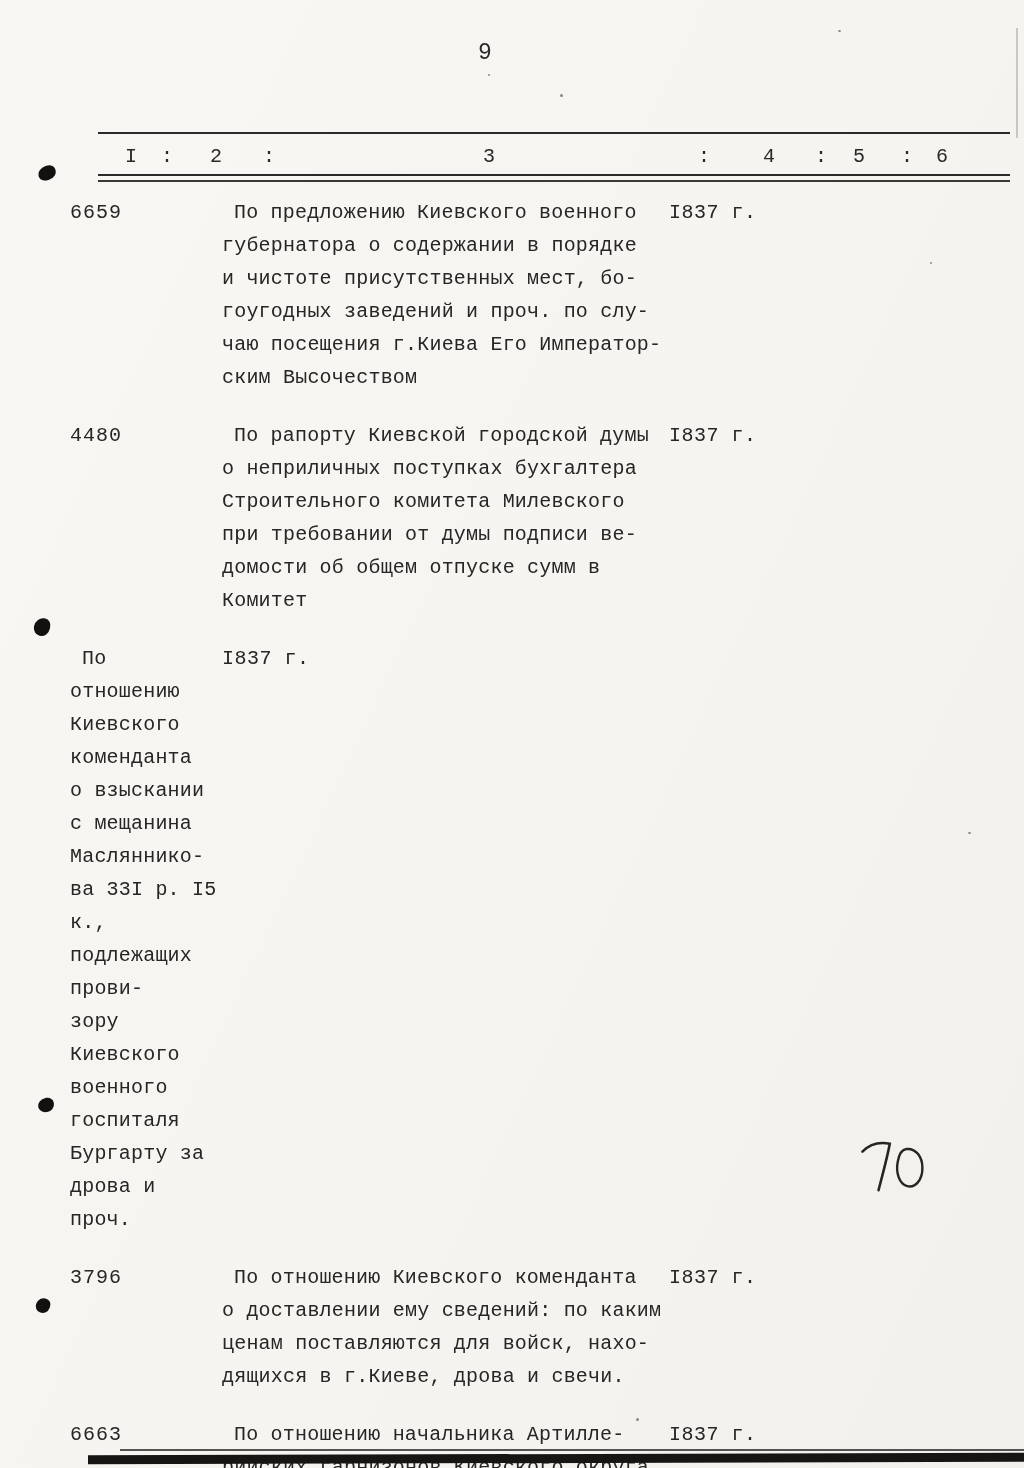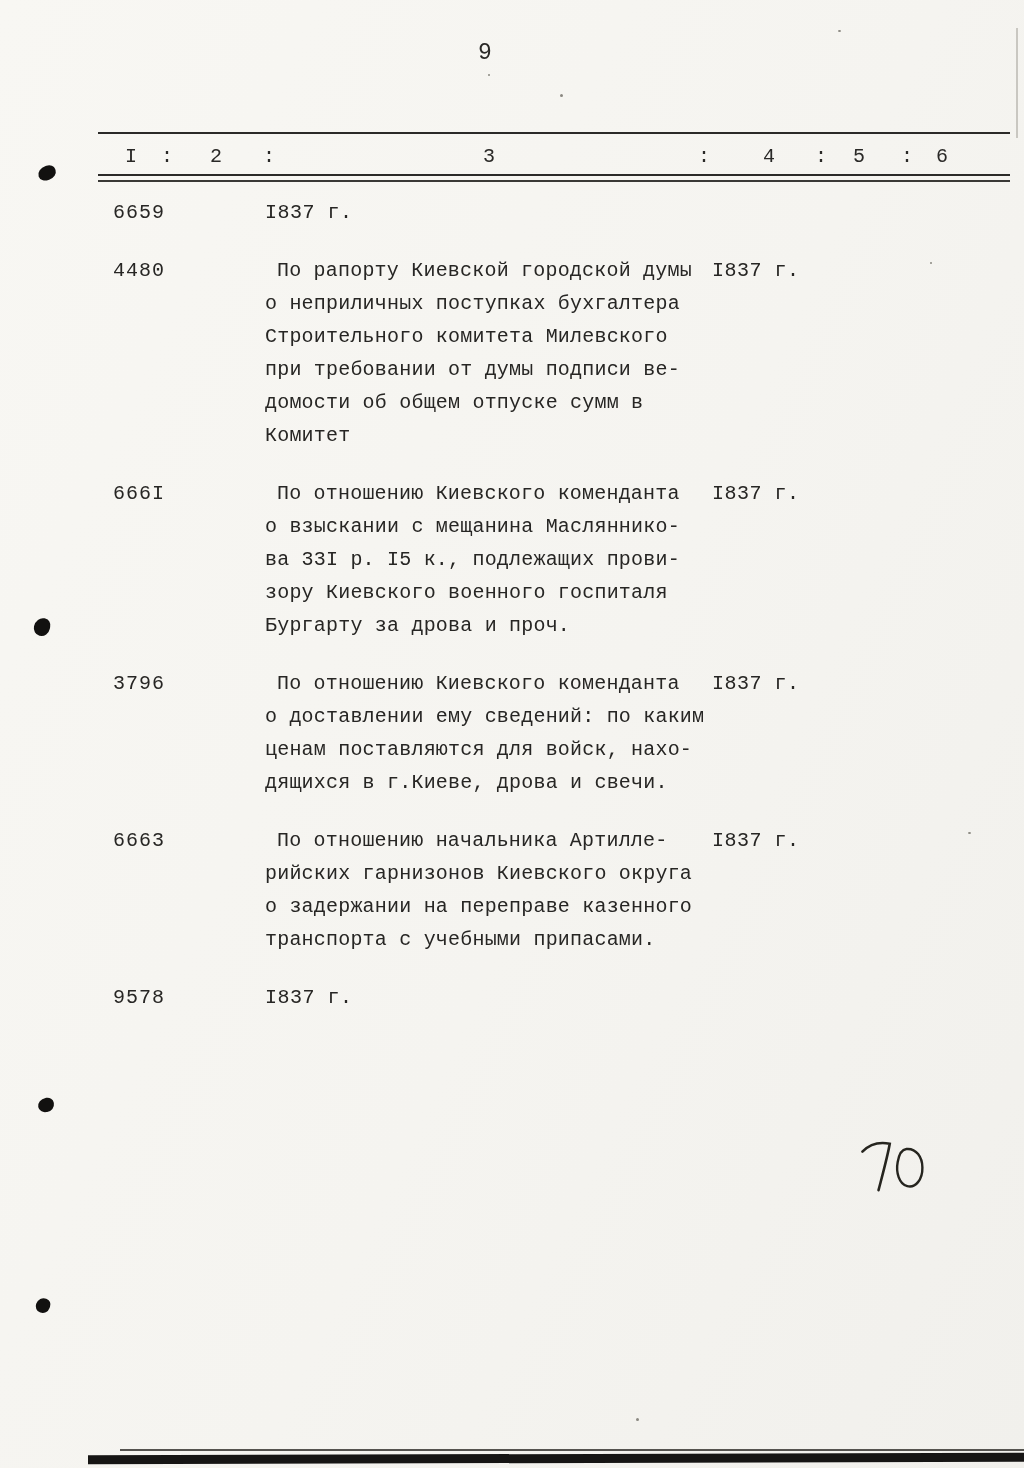--- a/index.html
+++ b/index.html
@@ -70,21 +70,21 @@
   
   .entries {
     position: absolute;
     top: 196px;
     left: 0;
     right: 0;
   }
   .entry {
     display: grid;
     grid-template-columns: 152px 447px 1fr;
-    padding-left: 113px;
+    padding-left: 70px;
     margin-bottom: 25px;
     font-size: 20px;
     line-height: 33px;
     color: #272624;
   }
   .entry .num {
     letter-spacing: 1px;
   }
   .entry .txt {
     white-space: pre-line;
@@ -178,36 +178,41 @@
     <span class="h-s5">:</span>
     <span class="h-c6">6</span>
     <div class="rule-a"></div>
     <div class="rule-b"></div>
   </div>
 
   <div class="entries">
 
     <div class="entry">
       <div class="num">6659</div>
+      <div class="txt">По предложению Киевского военного
+губернатора о содержании в порядке
+и чистоте присутственных мест, бо-
+гоугодных заведений и проч. по слу-
+чаю посещения г.Киева Его Император-
+ским Высочеством</div>
       <div class="year">I837 г.</div>
     </div>
 
     <div class="entry">
       <div class="num">4480</div>
       <div class="txt">По рапорту Киевской городской думы
 о неприличных поступках бухгалтера
 Строительного комитета Милевского
 при требовании от думы подписи ве-
 домости об общем отпуске сумм в
 Комитет</div>
       <div class="year">I837 г.</div>
     </div>
 
     <div class="entry">
-      <div class="num">666I</div>
       <div class="txt">По отношению Киевского коменданта
 о взыскании с мещанина Масляннико-
 ва 33I р. I5 к., подлежащих прови-
 зору Киевского военного госпиталя
 Бургарту за дрова и проч.</div>
       <div class="year">I837 г.</div>
     </div>
 
     <div class="entry">
       <div class="num">3796</div>

